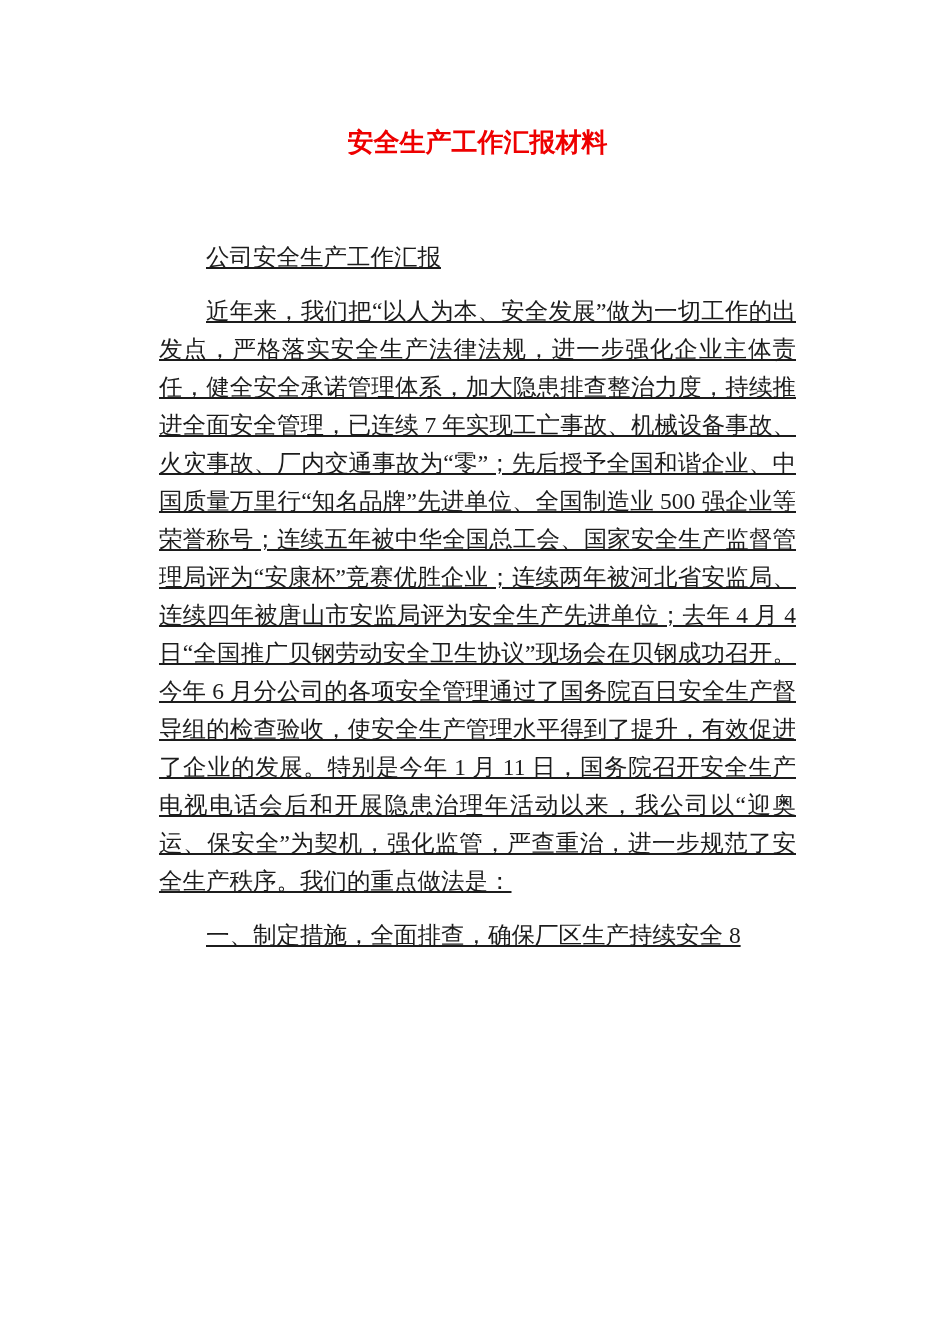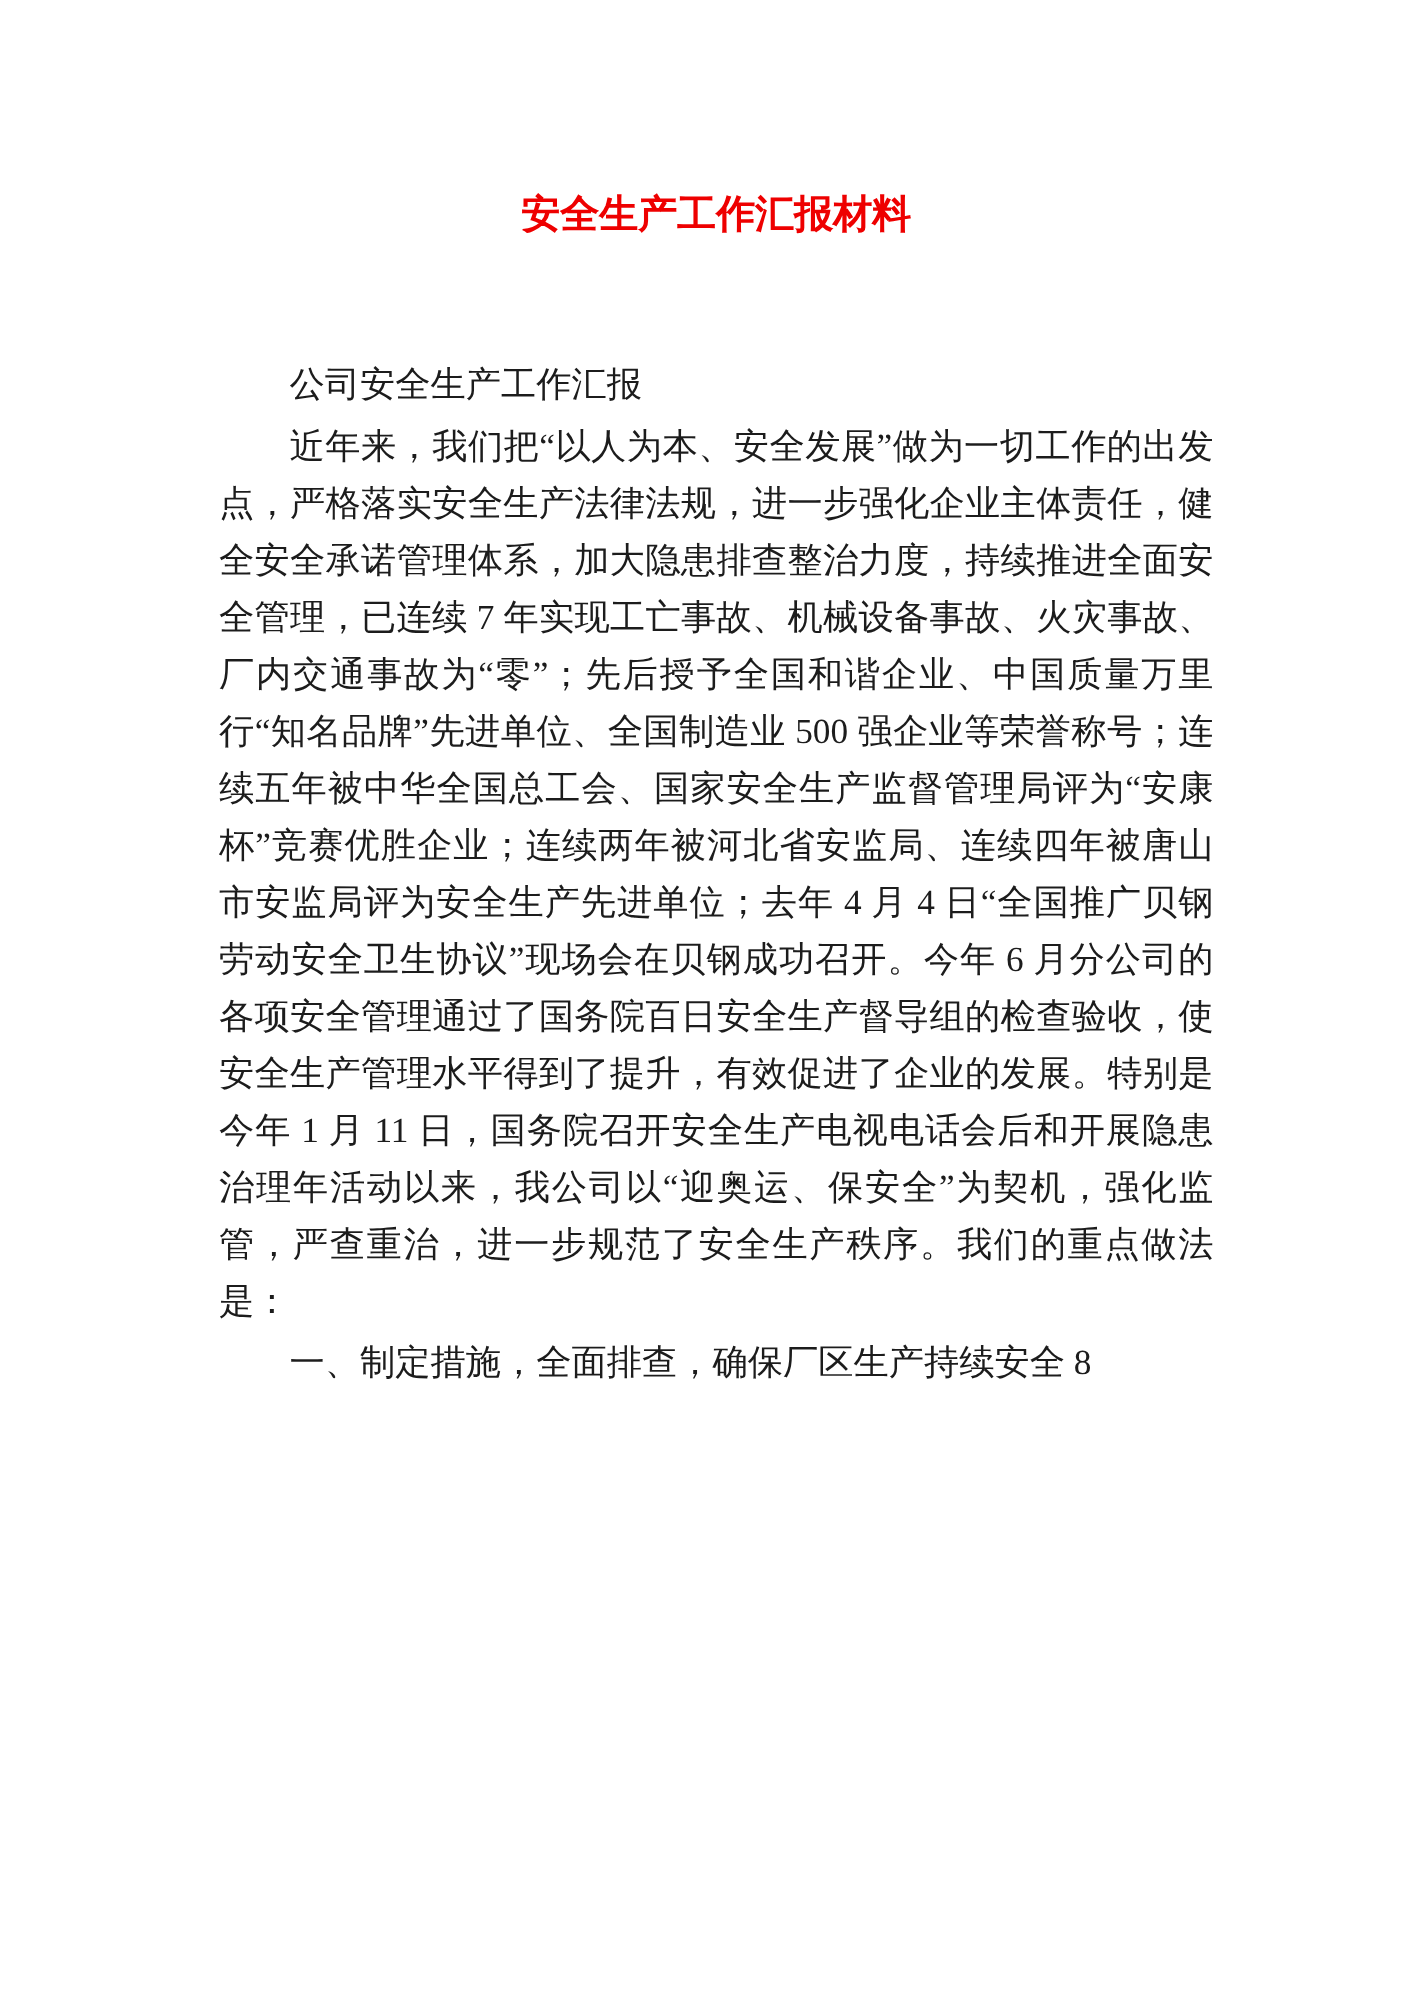--- a/index.html
+++ b/index.html
@@ -20,26 +20,27 @@
   }
   .doc-title {
     margin: 0 0 78px 0;
     font-size: 26px;
     line-height: 34px;
     font-weight: bold;
     text-align: center;
     font-family: "Liberation Serif", "DejaVu Serif", serif;
   }
   .doc-body p {
-    margin: 3px;
+    margin: 16px;
     font-size: 23.5px;
     line-height: 38px;
     text-align: justify;
     text-indent: 2em;
     word-break: break-all;
+    text-decoration: underline;
   }
   .page-footer {
     position: absolute;
     top: 1245px;
     right: 140px;
     font-size: 11px;
     line-height: 20px;
     letter-spacing: 1.5px;
     color: #222222;
     font-family: "Liberation Serif", "DejaVu Serif", serif;

